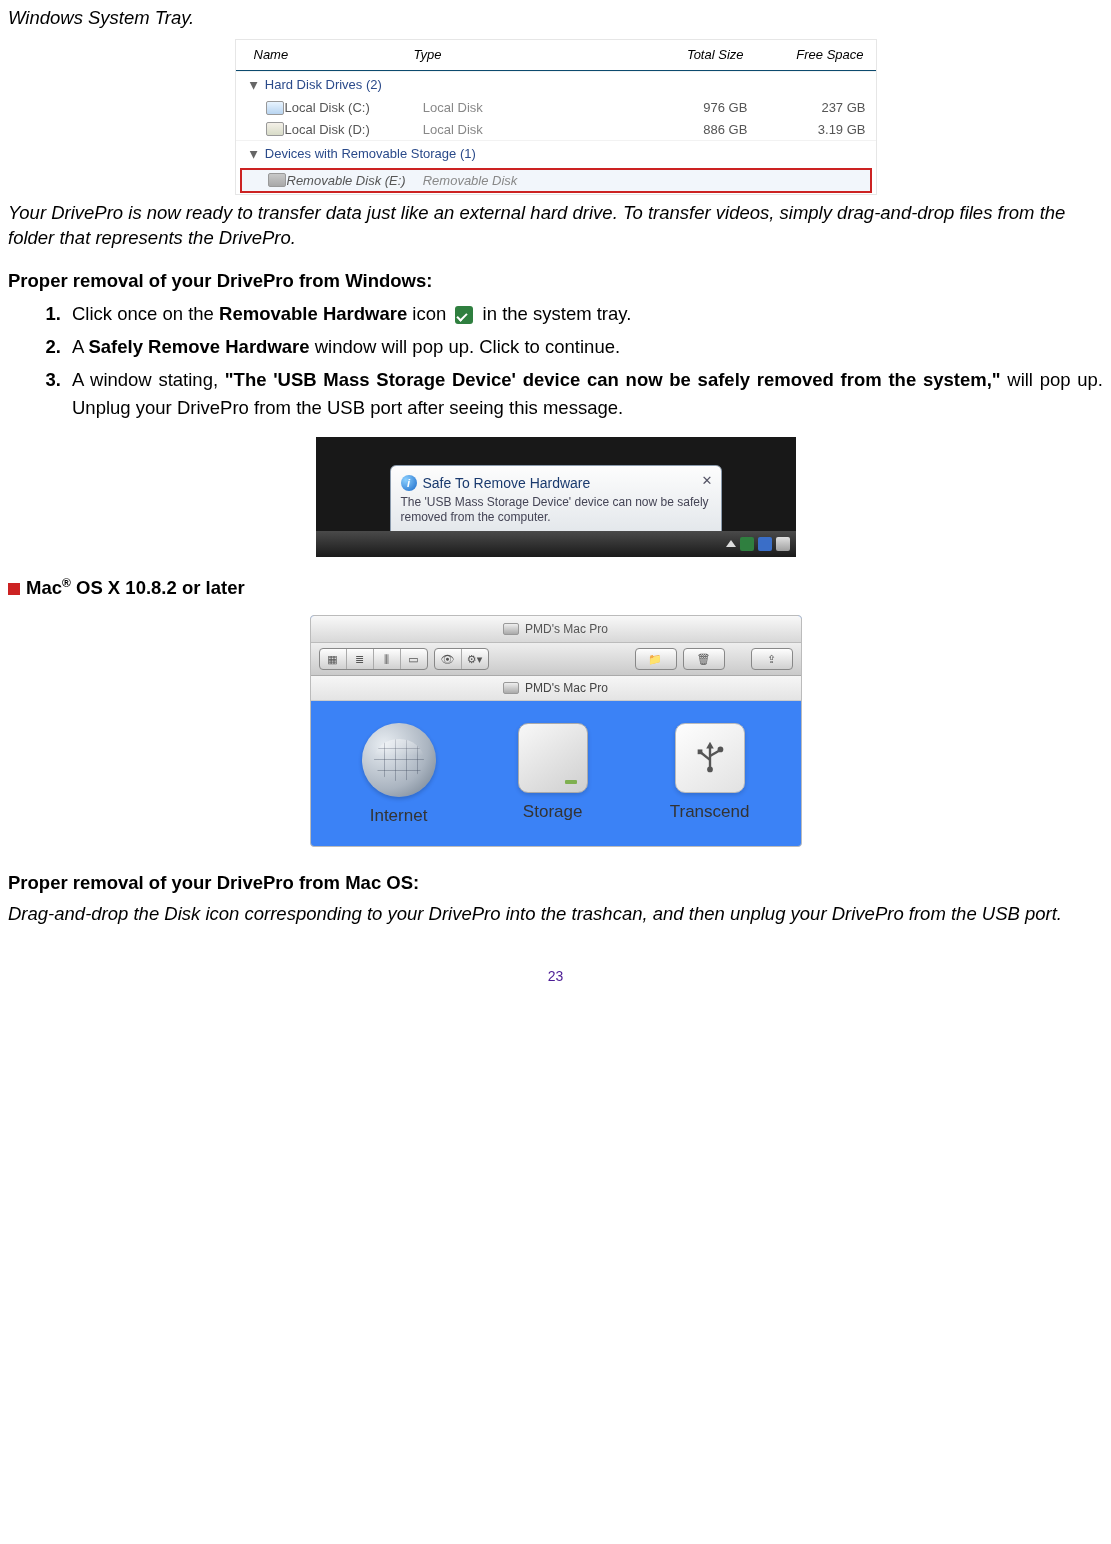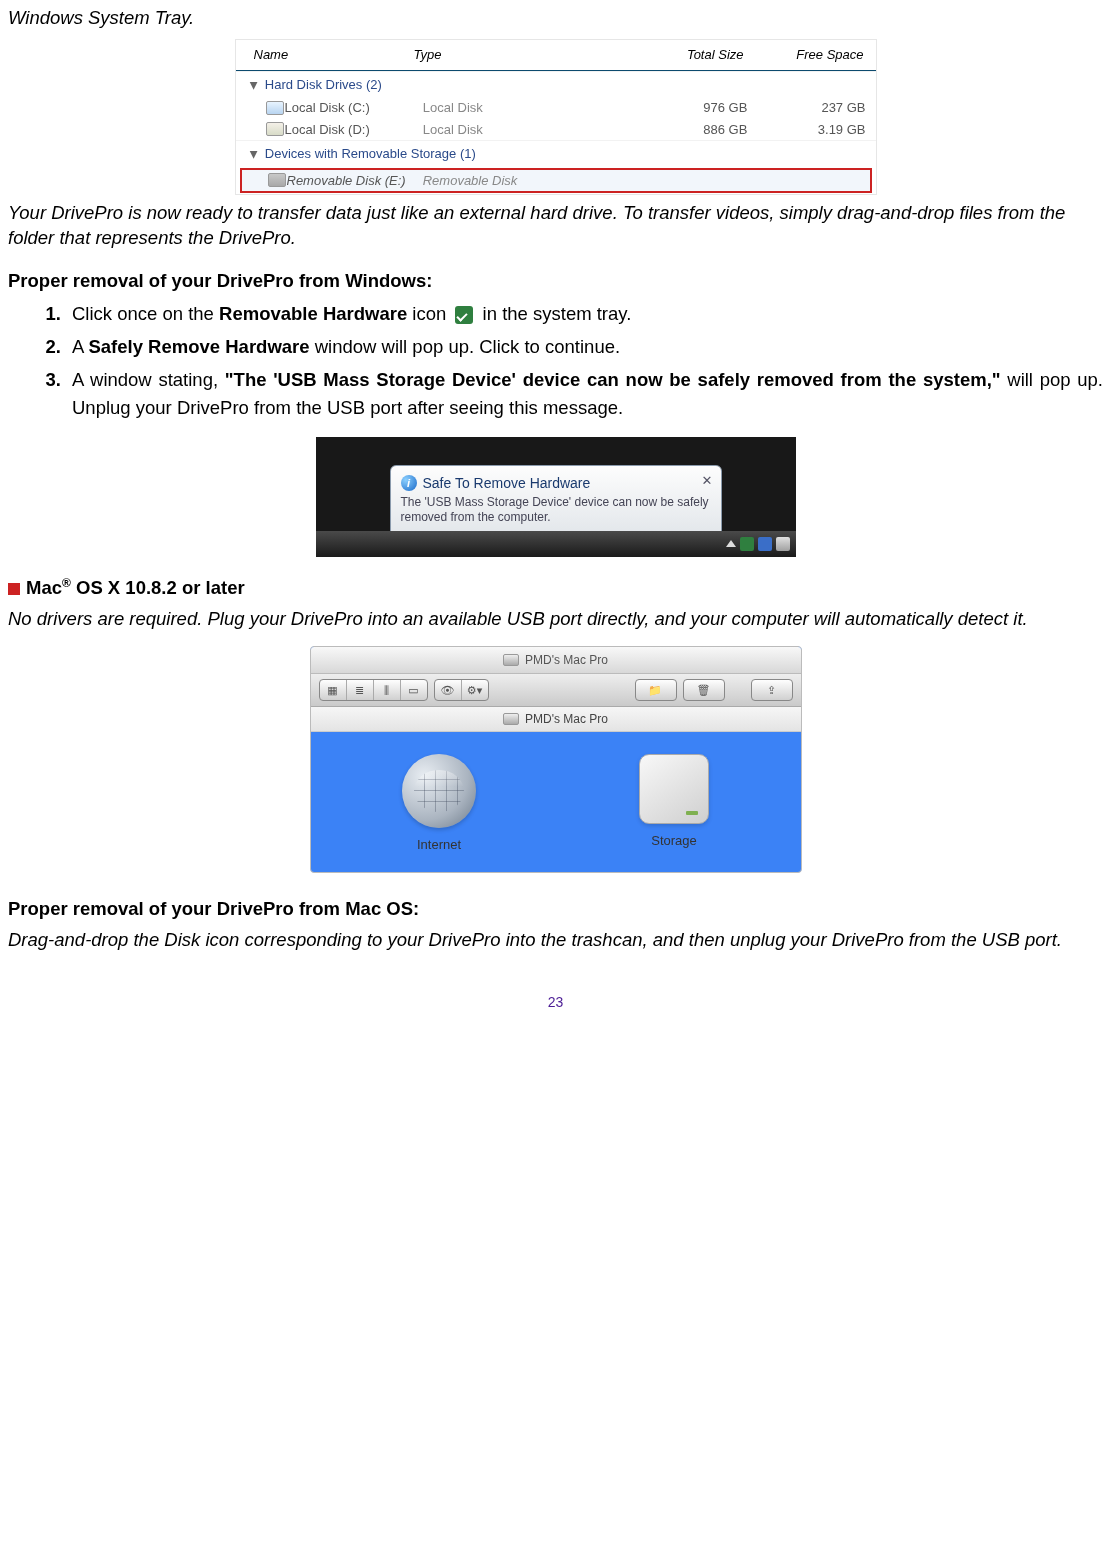--- a/index.html
+++ b/index.html
@@ -267,21 +267,21 @@
   .mac-items {
     display: flex;
     justify-content: space-around;
     padding: 22px 10px 18px 10px;
   }
   .mac-item {
     display: flex;
     flex-direction: column;
     align-items: center;
     gap: 8px;
-    font-size: 13px;
+    font-size: 17px;
     color: #333;
   }
   .mac-globe {
     width: 74px; height: 74px;
     border-radius: 50%;
     background: radial-gradient(circle at 30% 30%, #e8edf2 0%, #aab4c0 60%, #6a7888 100%);
     position: relative;
     box-shadow: 0 2px 4px rgba(0,0,0,0.2);
   }
   .mac-globe::after {
@@ -405,21 +405,20 @@
       <span class="tb-ico tb-green"></span>
       <span class="tb-ico tb-blue"></span>
       <span class="tb-ico tb-flag"></span>
     </div>
   </div>
 
   <p class="mac-heading">
     <span class="section-bullet"></span><span class="bold">Mac</span><span class="bold sup">®</span><span class="bold"> OS X 10.8.2 or later</span>
   </p>
 
-  <p class="para just">No drivers are required. Plug your DrivePro into an available USB port directly, and your computer will automatically detect it.</p>
 
   <div class="mac-box">
     <div class="mac-title">
       <span class="mac-silver-icon"></span>
       <span>PMD's Mac Pro</span>
     </div>
     <div class="mac-toolbar">
       <div class="seg-group">
         <div class="seg-btn">▦</div>
         <div class="seg-btn">≣</div>
@@ -442,20 +441,34 @@
     </div>
     <div class="mac-items">
       <div class="mac-item">
         <div class="mac-globe"></div>
         <span>Internet</span>
       </div>
       <div class="mac-item">
         <div class="mac-hdd"></div>
         <span>Storage</span>
       </div>
+      <div class="mac-item">
+        <div class="mac-usb">
+          <svg viewBox="0 0 40 40">
+              <circle cx="20" cy="32" r="3" fill="#555"></circle>
+              <line x1="20" y1="32" x2="20" y2="8" stroke="#555" stroke-width="2.5"></line>
+              <line x1="20" y1="22" x2="10" y2="14" stroke="#555" stroke-width="2.5"></line>
+              <rect x="7" y="11" width="5" height="5" fill="#555"></rect>
+              <line x1="20" y1="18" x2="30" y2="12" stroke="#555" stroke-width="2.5"></line>
+              <circle cx="31" cy="11" r="3" fill="#555"></circle>
+              <polygon points="20,3 16,10 24,10" fill="#555"></polygon>
+            </svg>
+        </div>
+        <span>Transcend</span>
+      </div>
     </div>
   </div>
 
   <p class="heading" style="margin-top:24px;">Proper removal of your DrivePro from Mac OS:</p>
   <p class="para">Drag-and-drop the Disk icon corresponding to your DrivePro into the trashcan, and then unplug your DrivePro from the USB port.</p>
 
   <div class="page-num">23</div>
 </div>
 
 </body></html>

